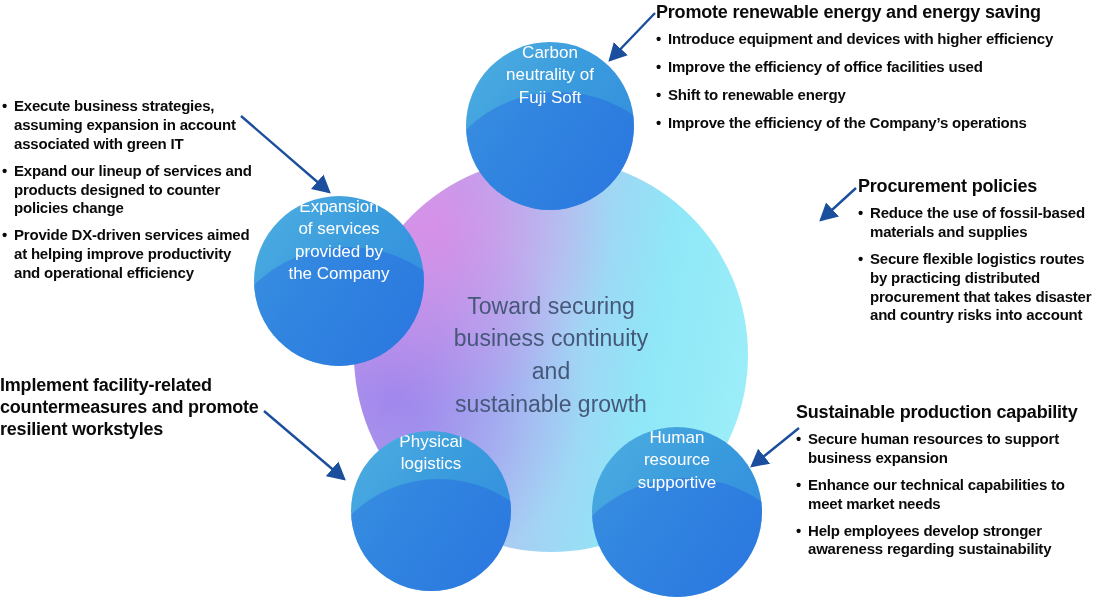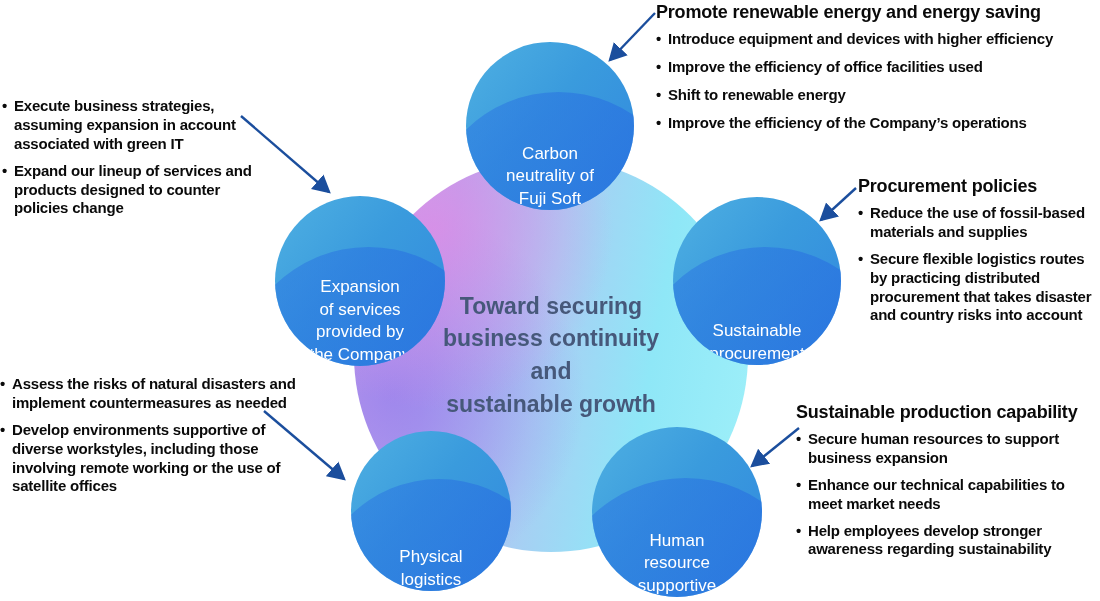--- a/index.html
+++ b/index.html
@@ -15,40 +15,40 @@
     border-radius:50%;
     background:
       radial-gradient(circle at 20% 18%, rgba(222,140,230,0.80) 0%, rgba(222,140,230,0) 40%),
       radial-gradient(circle at 10% 60%, rgba(148,122,236,0.70) 0%, rgba(148,122,236,0) 45%),
       linear-gradient(100deg, #cda4ea 0%, #b2a8ee 24%, #a9cdf3 48%, #8fe7f7 72%, #9ff0f9 100%);
   }
   .center-label {
     position:absolute; inset:0;
     display:flex; align-items:center; justify-content:center;
     text-align:center; white-space:pre-line;
-    font-size:23px; font-weight:bold; line-height:1.42; color:#46587a;
+    font-size:23px; font-weight:normal; line-height:1.42; color:#46587a;
   }
 
   
   .node {
     position:absolute; border-radius:50%; overflow:hidden;
-    display:flex; align-items:flex-end; justify-content:center;
+    display:flex; align-items:flex-start; justify-content:center;
     background:linear-gradient(130deg, #4fb0e2 0%, #3a9bdd 45%, #3188df 100%);
   }
   .node::after {
     content:""; position:absolute; left:-24%; top:30%;
     width:158%; height:158%; border-radius:50%;
     background:linear-gradient(115deg, rgba(43,120,226,0.50) 0%, rgba(36,100,224,0.62) 100%);
   }
   .node .node-label {
     position:relative; z-index:1; color:#ffffff; text-align:center;
     white-space:pre-line; font-size:17px; line-height:1.32; font-weight:normal;
   }
   .node-carbon      { left:466px; top:42px;  width:168px; height:168px; }
-  .node-expansion   { left:275px; top:196px; width:170px; height:170px; }
+  .node-expansion   { left:254px; top:196px; width:170px; height:170px; }
   .node-procurement { left:673px; top:197px; width:168px; height:168px; }
   .node-physical    { left:351px; top:431px; width:160px; height:160px; }
   .node-human       { left:592px; top:427px; width:170px; height:170px; }
 
   
   .arrows { position:absolute; left:0; top:0; width:1100px; height:601px; pointer-events:none; }
 
   
   .annotation { position:absolute; color:#0a0a0a; }
   .annotation h3 {
@@ -85,24 +85,20 @@
     <span class="node-label">Carbon
 neutrality of
 Fuji Soft</span>
   </div>
   <div class="node node-expansion">
     <span class="node-label">Expansion
 of services
 provided by
 the Company</span>
   </div>
-  <div class="node node-procurement">
-    <span class="node-label">Sustainable
-procurement</span>
-  </div>
   <div class="node node-physical">
     <span class="node-label">Physical
 logistics</span>
   </div>
   <div class="node node-human">
     <span class="node-label">Human
 resource
 supportive</span>
   </div>
 
@@ -126,36 +122,34 @@
       <li>Improve the efficiency of office facilities used</li>
       <li>Shift to renewable energy</li>
       <li>Improve the efficiency of the Company’s operations</li>
     </ul>
   </div>
 
   <div class="annotation anno-green-it">
     <ul>
       <li>Execute business strategies, assuming expansion in account associated with green IT</li>
       <li>Expand our lineup of services and products designed to counter policies change</li>
+      <li>Provide DX-driven services aimed at helping improve productivity and operational efficiency</li>
     </ul>
   </div>
 
   <div class="annotation anno-procurement">
     <h3>Procurement policies</h3>
     <ul>
       <li>Reduce the use of fossil-based materials and supplies</li>
       <li>Secure flexible logistics routes by practicing distributed procurement that takes disaster and country risks into account</li>
     </ul>
   </div>
 
   <div class="annotation anno-facility">
-    <ul>
-      <li>Assess the risks of natural disasters and implement countermeasures as needed</li>
-      <li>Develop environments supportive of diverse workstyles, including those involving remote working or the use of satellite offices</li>
-    </ul>
+    <h3>Implement facility-related countermeasures and promote resilient workstyles</h3>
   </div>
 
   <div class="annotation anno-production">
     <h3>Sustainable production capability</h3>
     <ul>
       <li>Secure human resources to support business expansion</li>
       <li>Enhance our technical capabilities to meet market needs</li>
       <li>Help employees develop stronger awareness regarding sustainability</li>
     </ul>
   </div>

